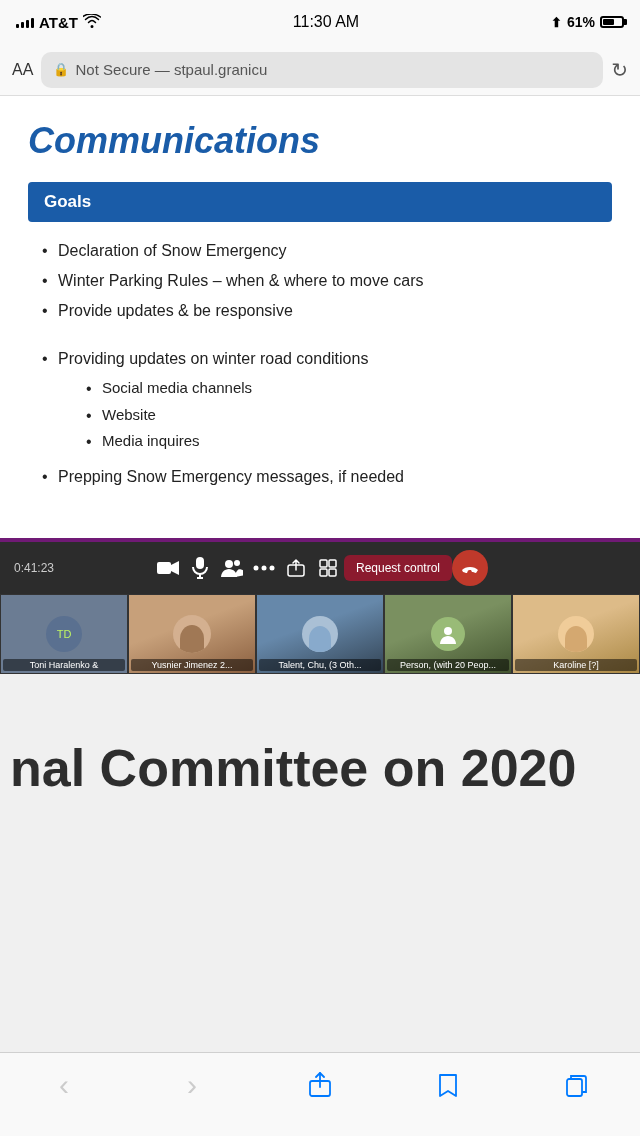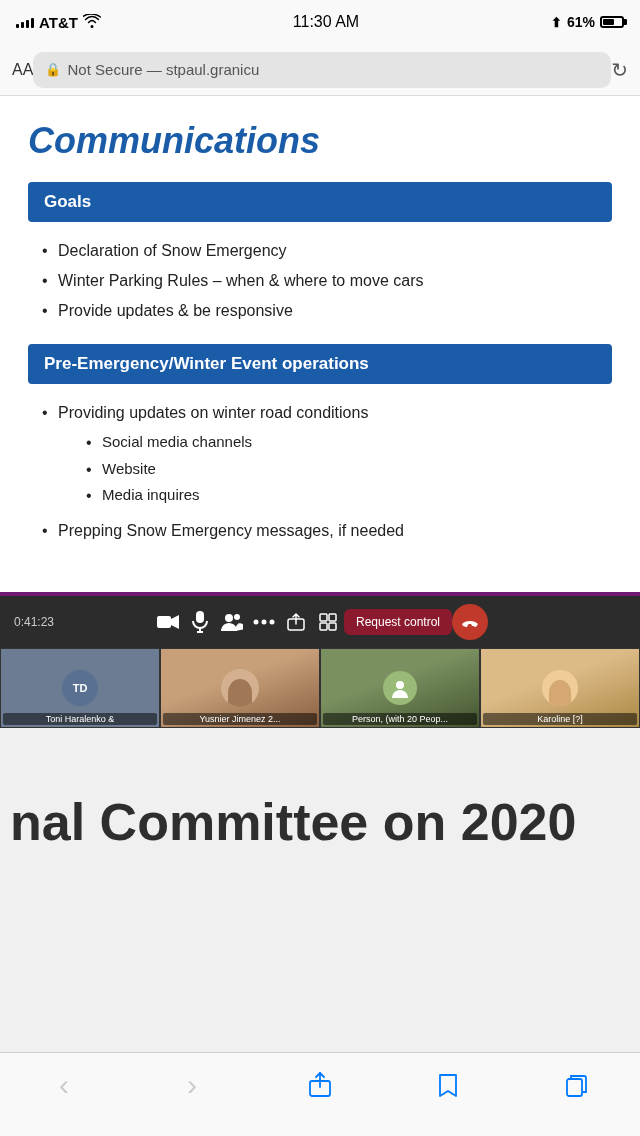--- a/index.html
+++ b/index.html
@@ -81,20 +81,21 @@
     }
 
     
     .browser-bar {
       width: 100%;
       height: 52px;
       background: #f9f9f9;
       display: flex;
       align-items: center;
       padding: 6px 12px;
+      gap: 8px;
       border-bottom: 1px solid #ddd;
     }
     .aa-text {
       font-size: 16px;
       font-weight: 500;
       color: #333;
     }
     .url-bar {
       flex: 1;
       height: 36px;
@@ -275,22 +276,22 @@
 
     .participant-avatar {
       width: 36px;
       height: 36px;
       border-radius: 50%;
       background: #aaa;
       display: flex;
       align-items: center;
       justify-content: center;
       font-size: 13px;
-      font-weight: 700;
-      color: #ffffff;
+      font-weight: 400;
+      color: #bef264;
     }
 
     .participant-name {
       position: absolute;
       bottom: 2px;
       left: 2px;
       right: 2px;
       font-size: 9px;
       color: white;
       text-align: center;
@@ -405,21 +406,20 @@
     <div class="slide-section">
       <div class="section-header">Goals</div>
       <ul class="bullet-list">
         <li>Declaration of Snow Emergency</li>
         <li>Winter Parking Rules – when &amp; where to move cars</li>
         <li>Provide updates &amp; be responsive</li>
       </ul>
     </div>
 
     <div class="slide-section">
-      <div class="section-header">Pre-Emergency/Winter Event operations</div>
       <ul class="bullet-list">
         <li>Providing updates on winter road conditions
           <ul class="sub-bullet-list">
             <li>Social media channels</li>
             <li>Website</li>
             <li>Media inquires</li>
           </ul>
         </li>
         <li>Prepping Snow Emergency messages, if needed</li>
       </ul>
@@ -497,20 +497,28 @@
     <span class="participant-name">Toni Haralenko &amp;</span>
   </div>
   <div class="participant-thumb participant-bg-2">
     <div style="width:100%; height:100%; background: linear-gradient(160deg, #c7a07a 40%, #8b6040 100%); display:flex; align-items:center; justify-content:center;">
       <div style="width:38px; height:38px; border-radius:50%; background:#d4b090; overflow:hidden; display:flex; align-items:flex-end; justify-content:center;">
         <div style="width:24px; height:28px; background:#a07855; border-radius:50% 50% 0 0;"></div>
       </div>
     </div>
     <span class="participant-name">Yusnier Jimenez 2...</span>
   </div>
+  <div class="participant-thumb participant-bg-3">
+    <div style="width:100%; height:100%; background: linear-gradient(160deg, #6688aa 40%, #334455 100%); display:flex; align-items:center; justify-content:center;">
+      <div style="width:36px; height:36px; border-radius:50%; background:#aac0d5; overflow:hidden; display:flex; align-items:flex-end; justify-content:center;">
+        <div style="width:22px; height:26px; background:#88aacc; border-radius:50% 50% 0 0;"></div>
+      </div>
+    </div>
+    <span class="participant-name">Talent, Chu, (3 Oth...</span>
+  </div>
   <div class="participant-thumb participant-bg-4">
     <div style="width:100%; height:100%; background: linear-gradient(160deg, #7a9060 40%, #445530 100%); display:flex; align-items:center; justify-content:center;">
       <div style="width:34px; height:34px; border-radius:50%; background:#99bb77; display:flex; align-items:center; justify-content:center;">
         <svg width="20" height="20" viewBox="0 0 20 20" fill="white">
           <circle cx="10" cy="7" r="4" fill="white"></circle>
           <path d="M2 20c0-4.4 3.6-8 8-8s8 3.6 8 8" fill="white"></path>
         </svg>
       </div>
     </div>
     <span class="participant-name">Person, (with 20 Peop...</span>

